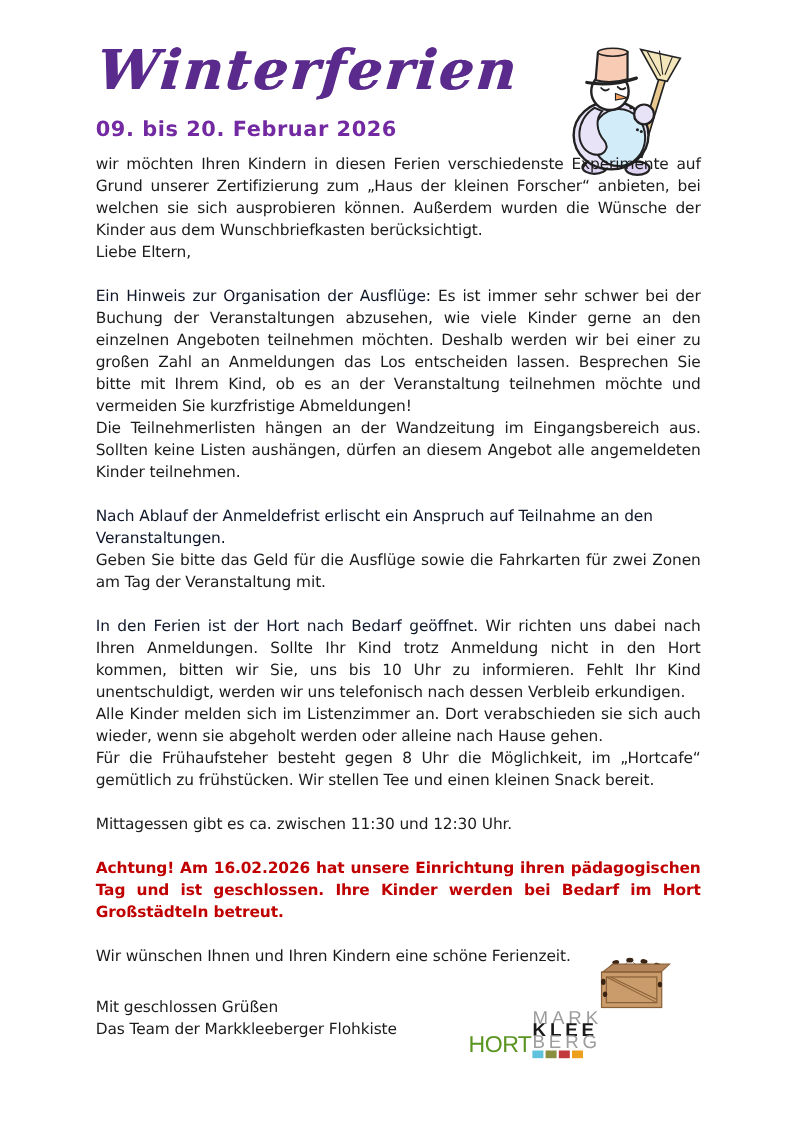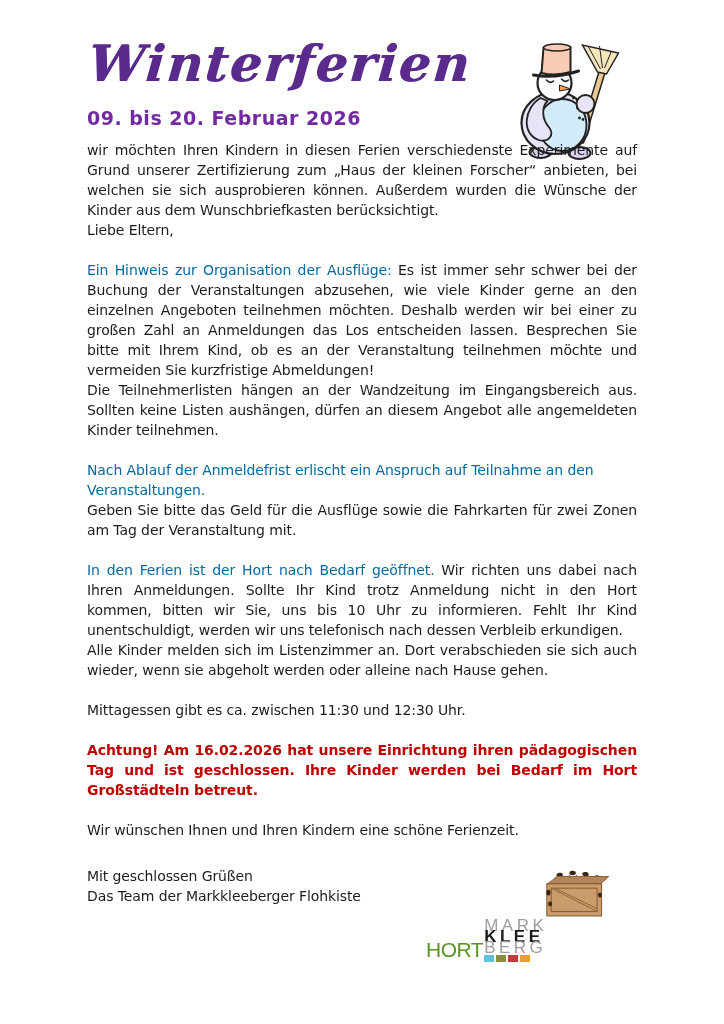--- a/index.html
+++ b/index.html
@@ -32,21 +32,21 @@
   }
   .snowman { position:absolute; top:38px; right:100px; width:118px; height:122px; }
   
   .content {
     position:absolute; left:87px; right:87px; top:140px;
     font-size:14px; line-height:20px; letter-spacing:-0.1px;
   }
   .para { margin:0; }
   .gap  { margin-top:20px; }
   .just { text-align:justify; text-align-last:left; }
-  .purple { color:#0369a1; }
+  .purple { color:#0f172a; }
   .red  { color:#c00000; font-weight:bold; }
   
   .closing { margin-top:26px; }
   .logo {
     position:absolute; right:76px; top:866px; width:222px; height:104px;
   }
   .crate { position:absolute; left:112px; top:0; width:74px; height:58px; }
   .logo-text {
     position:absolute; left:0; bottom:8px;
     display:flex; align-items:flex-end;
@@ -122,20 +122,21 @@
 
     <p class="para just">Die Teilnehmerlisten hängen an der Wandzeitung im Eingangsbereich aus. Sollten keine Listen aushängen, dürfen an diesem Angebot alle angemeldeten Kinder teilnehmen.</p>
 
     <p class="para gap purple">Nach Ablauf der Anmeldefrist erlischt ein Anspruch auf Teilnahme an den Veranstaltungen.</p>
     <p class="para just">Geben Sie bitte das Geld für die Ausflüge sowie die Fahrkarten für zwei Zonen am Tag der Veranstaltung mit.</p>
 
     <p class="para gap just"><span class="purple">In den Ferien ist der Hort nach Bedarf geöffnet.</span><span> Wir richten uns dabei nach Ihren Anmeldungen. Sollte Ihr Kind trotz Anmeldung nicht in den Hort kommen, bitten wir Sie, uns bis 10 Uhr zu informieren. Fehlt Ihr Kind unentschuldigt, werden wir uns telefonisch nach dessen Verbleib erkundigen.</span></p>
 
     <p class="para just">Alle Kinder melden sich im Listenzimmer an. Dort verabschieden sie sich auch wieder, wenn sie abgeholt werden oder alleine nach Hause gehen.</p>
 
+    <p class="para just">Für die Frühaufsteher besteht gegen 8 Uhr die Möglichkeit, im „Hortcafe“ gemütlich zu frühstücken. Wir stellen Tee und einen kleinen Snack bereit.</p>
 
     <p class="para gap">Mittagessen gibt es ca. zwischen 11:30 und 12:30 Uhr.</p>
 
     <p class="para gap just red">Achtung! Am 16.02.2026 hat unsere Einrichtung ihren pädagogischen Tag und ist geschlossen. Ihre Kinder werden bei Bedarf im Hort Großstädteln betreut.</p>
 
     <p class="para gap">Wir wünschen Ihnen und Ihren Kindern eine schöne Ferienzeit.</p>
 
     <div class="closing">
       <p class="para">Mit geschlossen Grüßen</p>
       <p class="para">Das Team der Markkleeberger Flohkiste</p>

